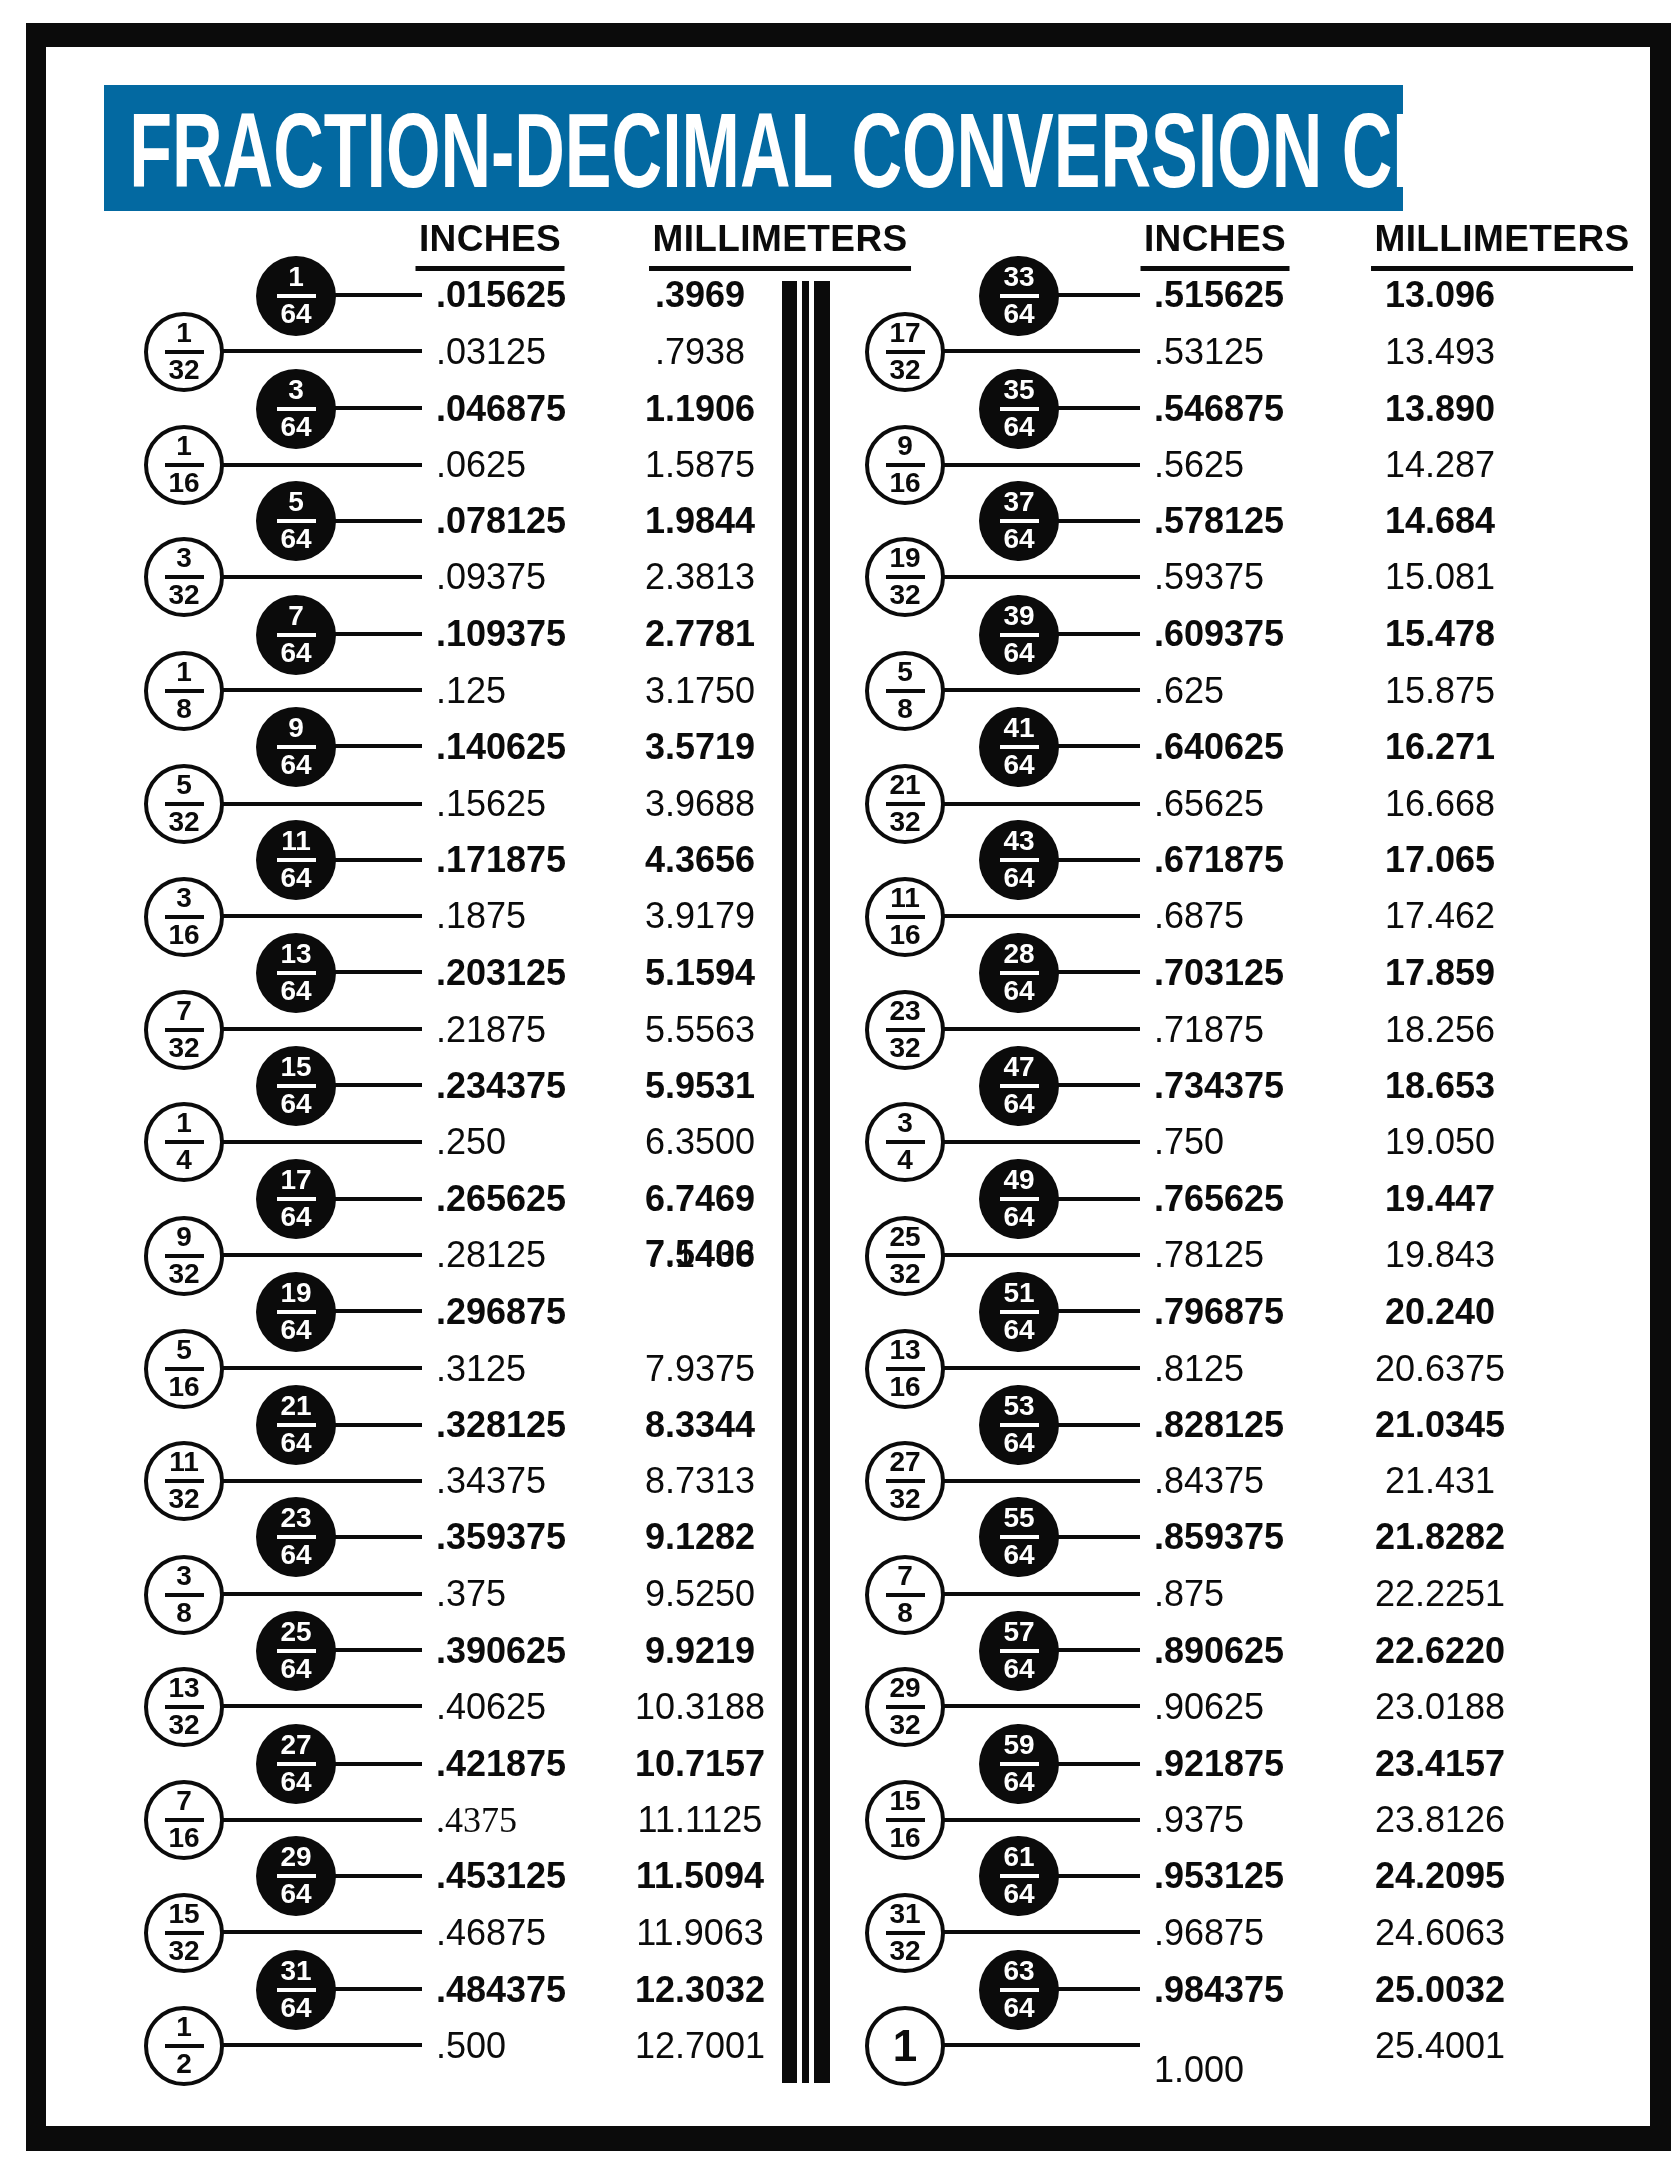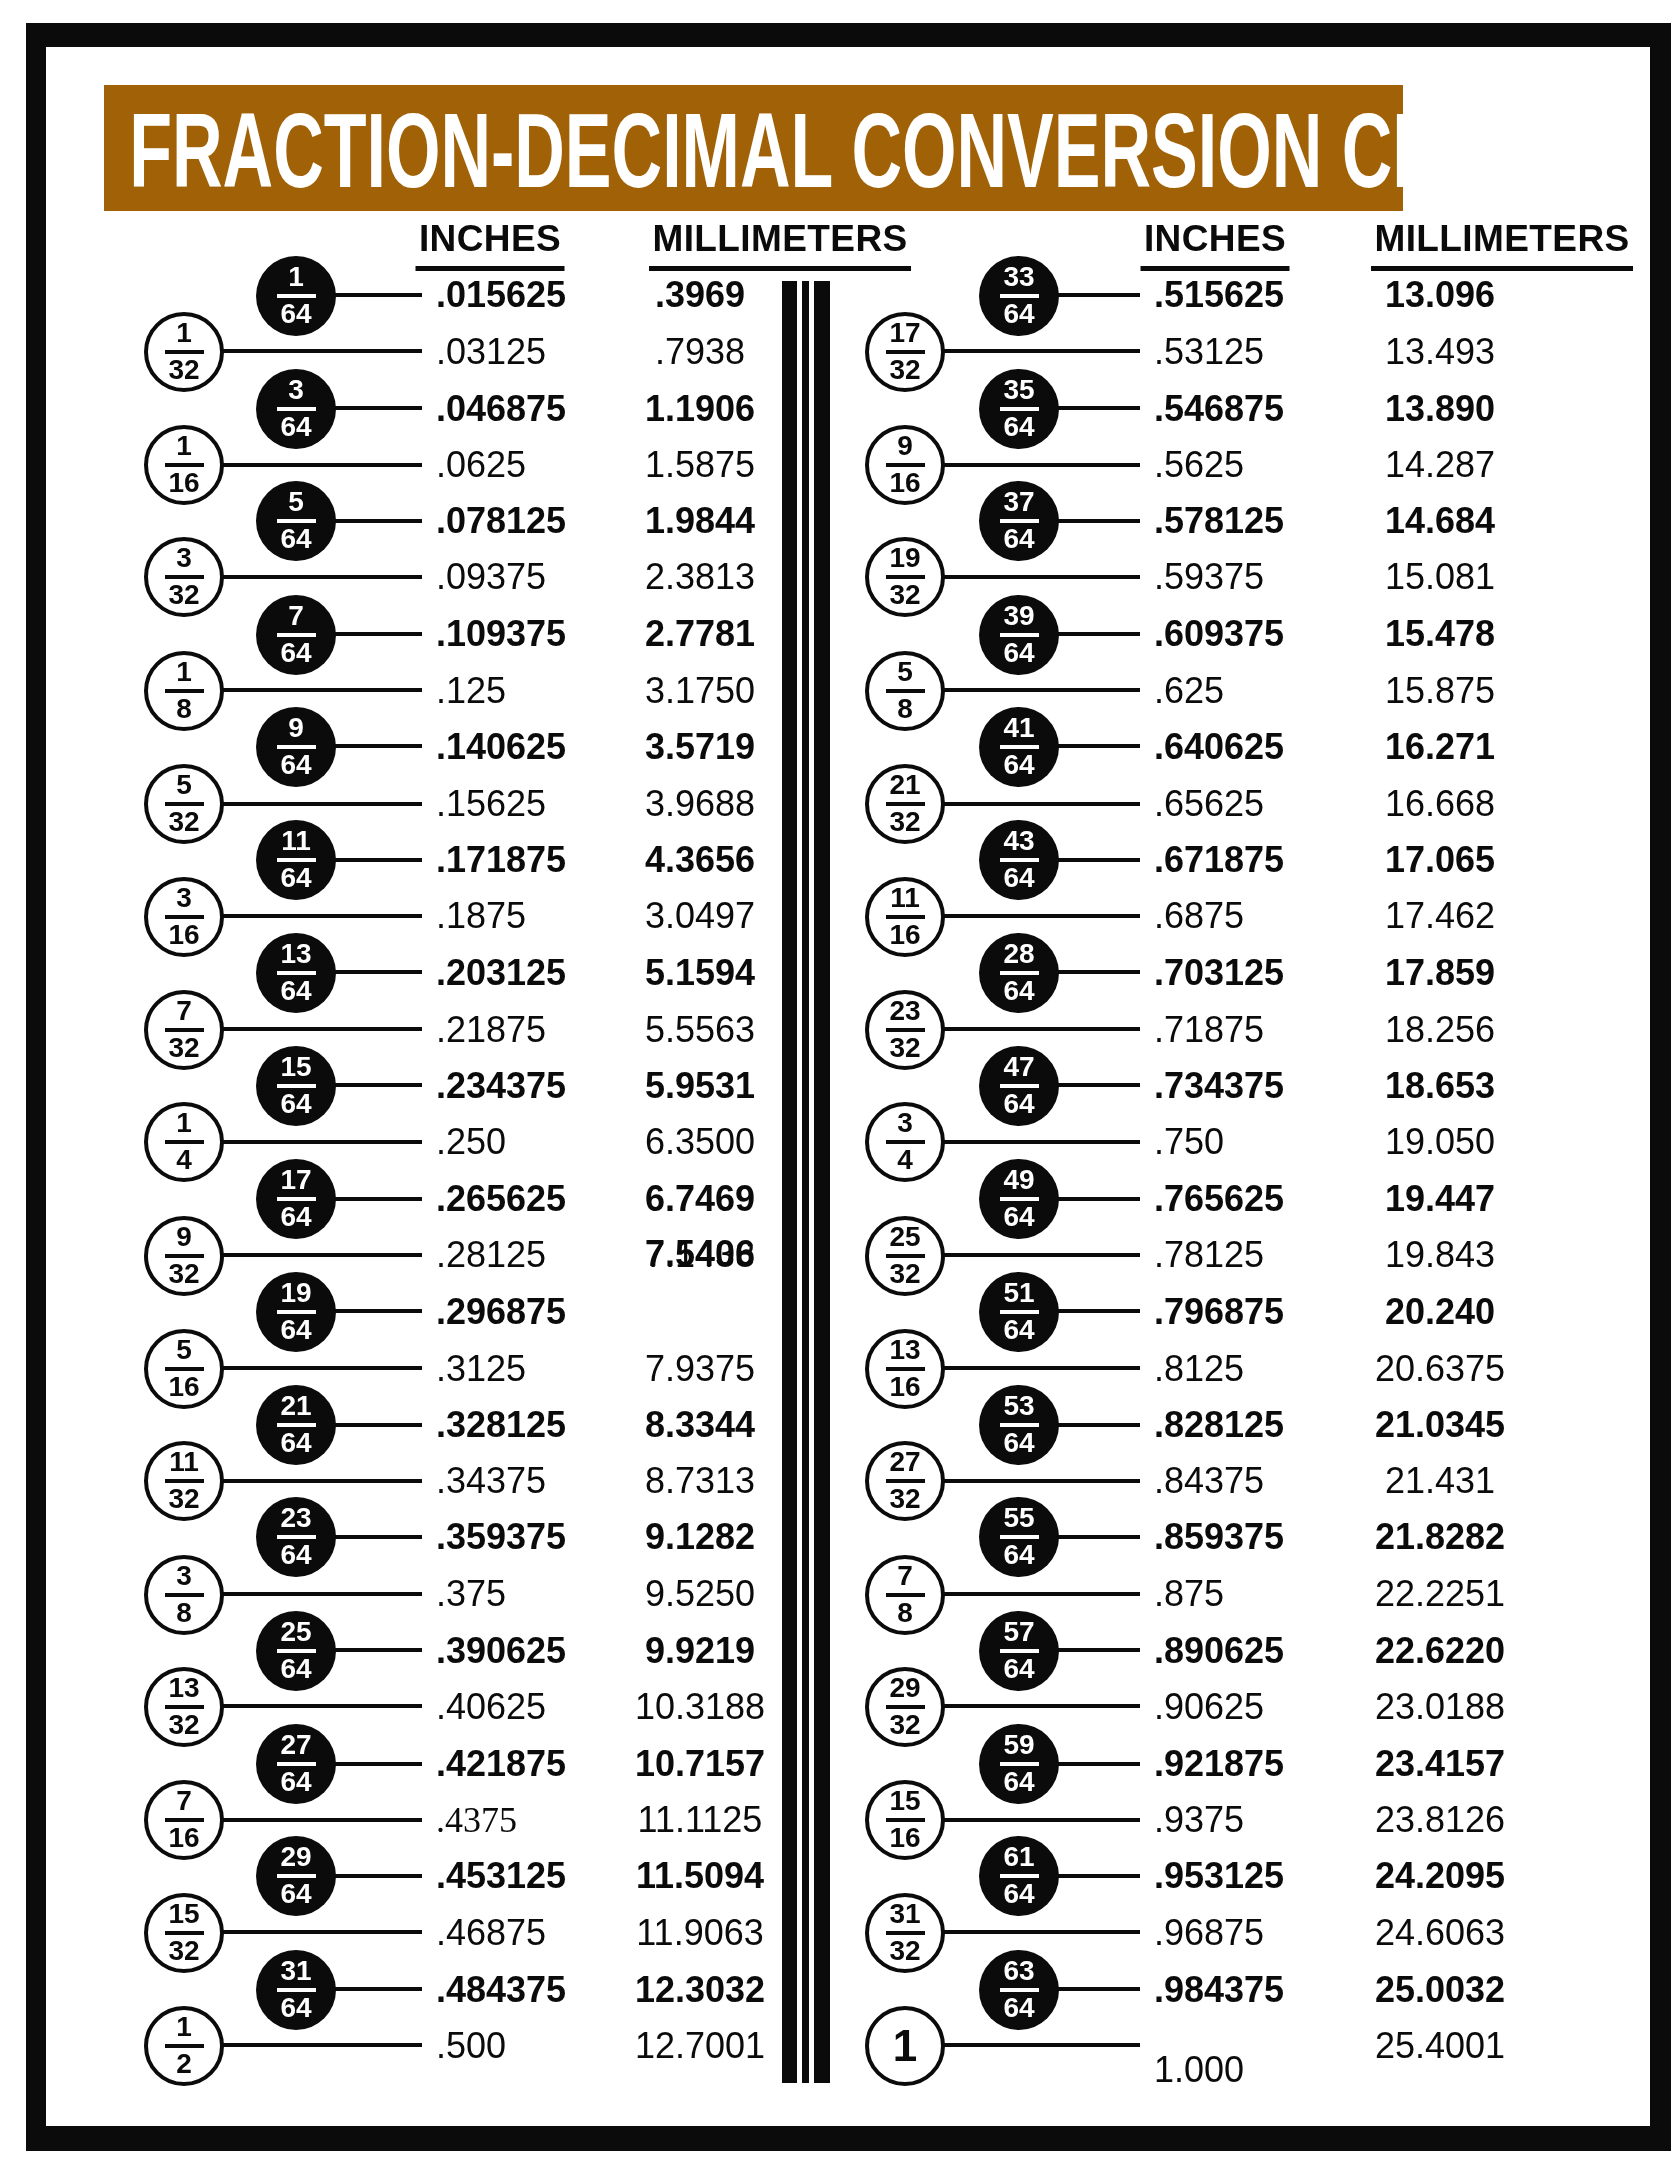--- a/index.html
+++ b/index.html
@@ -9,21 +9,21 @@
     font-family:"Liberation Sans","DejaVu Sans",sans-serif;
   }
   .frame{
     position:absolute;left:25.6px;top:23px;width:1645px;height:2128px;
     box-sizing:border-box;
     border-top:24px solid #0b0b0b;border-right:21px solid #0b0b0b;
     border-bottom:25.6px solid #0b0b0b;border-left:20.4px solid #0b0b0b;
   }
   .title-bar{
     position:absolute;left:104px;top:85px;width:1299px;height:126px;
-    background:#a16207;
+    background:#0369a1;
   }
   .title-bar svg{display:block;width:1508px;height:126px;}
   .title-bar text{
     font-family:"Liberation Sans","DejaVu Sans",sans-serif;
     font-weight:bold;fill:#ffffff;font-size:125px;
   }
   .col-header{
     position:absolute;top:218px;transform:translateX(-50%);
     font-size:37px;font-weight:bold;white-space:nowrap;
     padding:0 3.4px 6px 3.4px;border-bottom:5.1px solid #0b0b0b;
@@ -196,21 +196,21 @@
   </div>
 
   <div class="row">
     <div class="connector" style="left: 184px; top: 914px; width: 238px;"></div>
     <div class="circle open" style="left: 144px; top: 877px;">
       <span class="num">3</span>
       <span class="bar"></span>
       <span class="den">16</span>
     </div>
     <div class="inches" style="left: 436px; top: 888px;">.1875</div>
-    <div class="mm" style="left: 521px; top: 888px;">3.0497</div>
+    <div class="mm" style="left: 521px; top: 888px;">3.9179</div>
   </div>
 
   <div class="row">
     <div class="connector" style="left: 296px; top: 970px; width: 126px;"></div>
     <div class="circle filled" style="left: 256px; top: 933px;">
       <span class="num">13</span>
       <span class="bar"></span>
       <span class="den">64</span>
     </div>
     <div class="inches b" style="left: 436px; top: 945px;">.203125</div>

